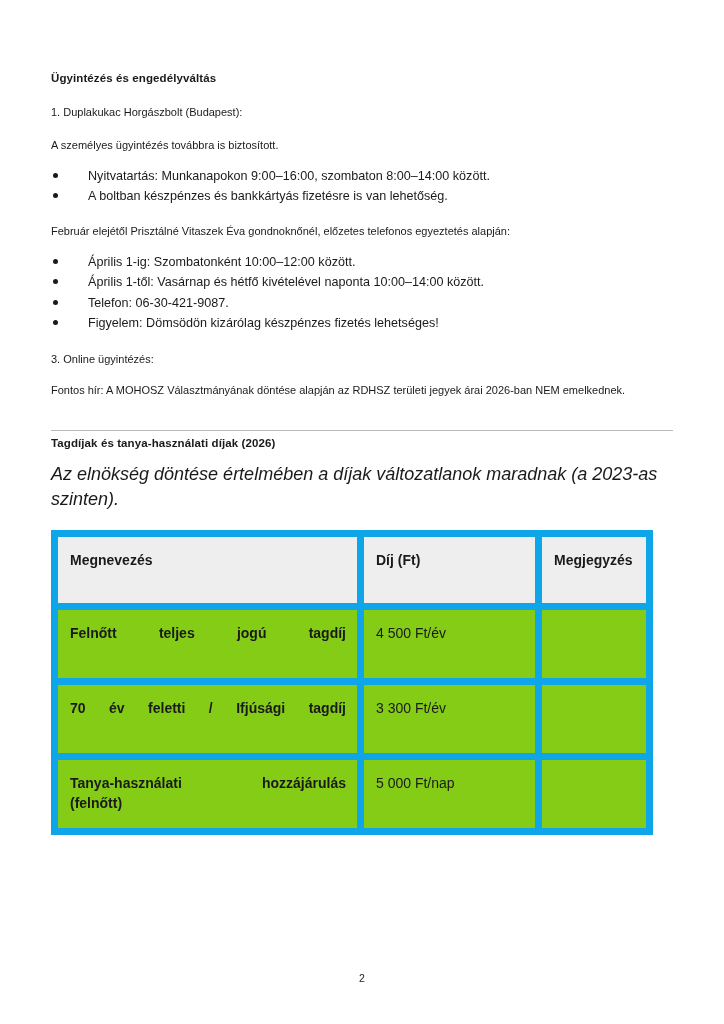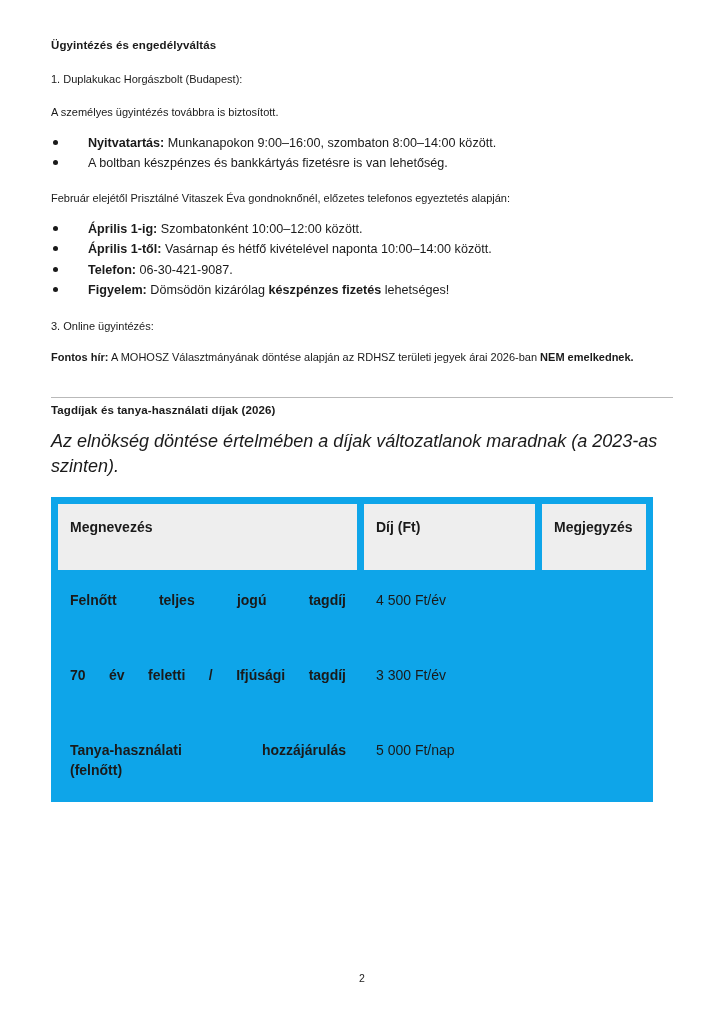--- a/index.html
+++ b/index.html
@@ -15,21 +15,21 @@
     color: #1a1a1a;
     -webkit-font-smoothing: antialiased;
   }
   .page {
     position: absolute;
     left: 0; top: 0;
     width: 724px;
     height: 1024px;
     background: #ffffff;
     box-sizing: border-box;
-    padding: 31px 51px 0 51px;
+    padding: 64px 51px 0 51px;
   }
   .content {
     width: 622px;
   }
 
   h1.section-heading {
     font-size: 11.5px;
     font-weight: bold;
     margin: 6px 0 0 0;
     line-height: 1.45;
@@ -61,21 +61,21 @@
   ul.bullets li .dot {
     position: absolute;
     left: 2px;
     top: 0.56em;
     width: 5px;
     height: 5px;
     border-radius: 50%;
     background: #1a1a1a;
   }
 
-  b, .b { font-weight: bold; }
+  b, .b { font-weight: normal; }
 
   hr.divider {
     border: none;
     border-top: 1px solid #b9b9b9;
     margin: 31px 0 0 0;
     width: 622px;
   }
 
   h2.table-heading {
     font-size: 11.5px;
@@ -105,21 +105,21 @@
     line-height: 1.45;
   }
   table.fees thead th {
     background: #eeeeee;
     font-weight: bold;
     text-align: left;
     height: 40px;
   }
   table.fees tbody td {
     height: 42px;
-    background: #0ea5e9;
+    background: #84cc16;
   }
   table.fees td.name {
     font-weight: bold;
     text-align: justify;
     text-align-last: justify;
   }
   table.fees td.name .line2 {
     display: block;
     text-align: left;
     text-align-last: left;

